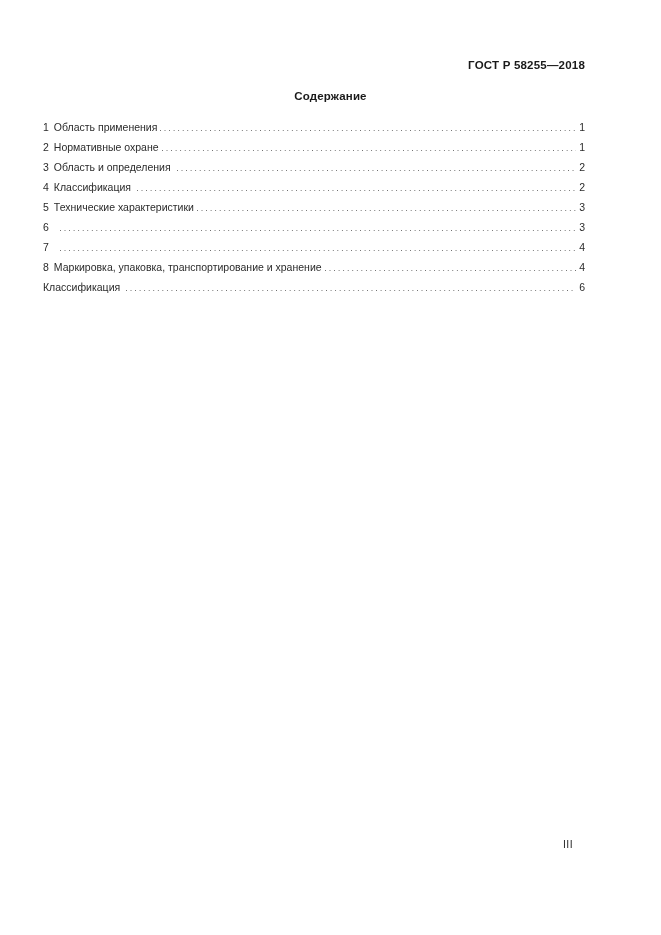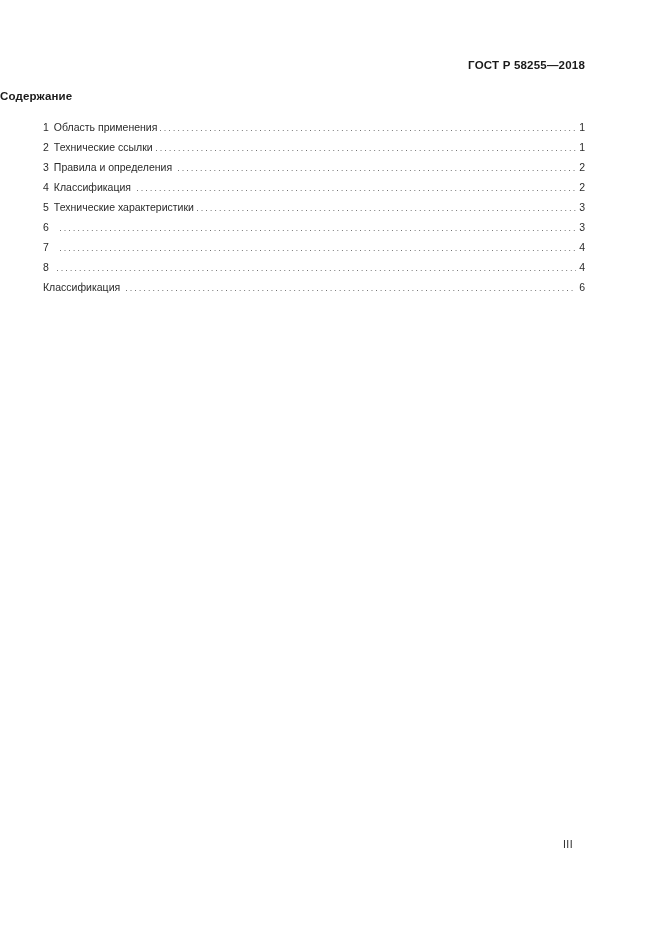--- a/index.html
+++ b/index.html
@@ -36,20 +36,21 @@
     color: #1a1a1a;
     white-space: nowrap;
   }
 
   
   .toc-title {
     position: absolute;
     top: 90px;
     left: 0;
     width: 661px;
+    text-align: center;
     font-size: 11.5px;
     font-weight: bold;
     letter-spacing: 0.15px;
     color: #1a1a1a;
   }
 
   
   .toc {
     position: absolute;
     top: 117px;
@@ -128,27 +129,27 @@
 
   <div class="toc">
       <div class="toc-row">
         <span class="toc-num">1</span>
         <span class="toc-label">Область применения</span>
         <span class="toc-leader"></span>
         <span class="toc-page">1</span>
       </div>
       <div class="toc-row">
         <span class="toc-num">2</span>
-        <span class="toc-label">Технические ссылки</span>
+        <span class="toc-label">Нормативные охране</span>
         <span class="toc-leader"></span>
         <span class="toc-page">1</span>
       </div>
       <div class="toc-row gap-wide">
         <span class="toc-num">3</span>
-        <span class="toc-label">Правила и определения</span>
+        <span class="toc-label">Область и определения</span>
         <span class="toc-leader"></span>
         <span class="toc-page">2</span>
       </div>
       <div class="toc-row gap-wide">
         <span class="toc-num">4</span>
         <span class="toc-label">Классификация</span>
         <span class="toc-leader"></span>
         <span class="toc-page">2</span>
       </div>
       <div class="toc-row">
@@ -162,20 +163,21 @@
         <span class="toc-leader"></span>
         <span class="toc-page">3</span>
       </div>
       <div class="toc-row gap-wide">
         <span class="toc-num">7</span>
         <span class="toc-leader"></span>
         <span class="toc-page">4</span>
       </div>
       <div class="toc-row">
         <span class="toc-num">8</span>
+        <span class="toc-label">Маркировка, упаковка, транспортирование и хранение</span>
         <span class="toc-leader"></span>
         <span class="toc-page">4</span>
       </div>
       <div class="toc-row gap-wide">
         <span class="toc-label">Классификация</span>
         <span class="toc-leader"></span>
         <span class="toc-page">6</span>
       </div>
     </div>
 

